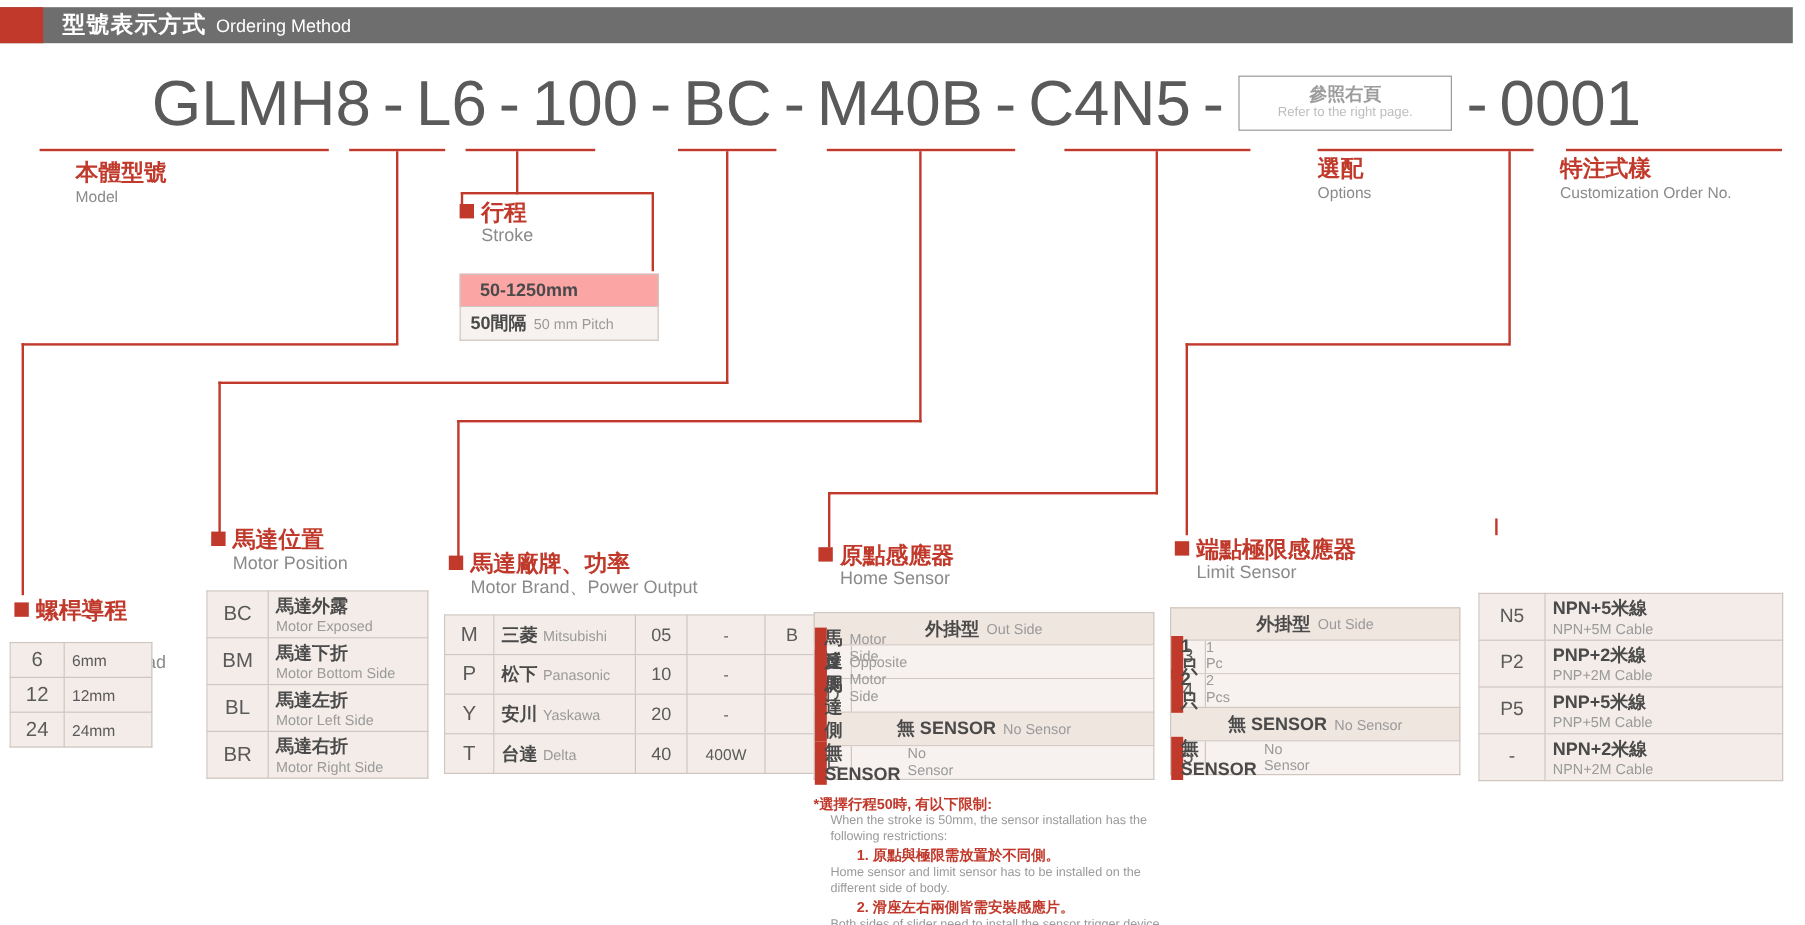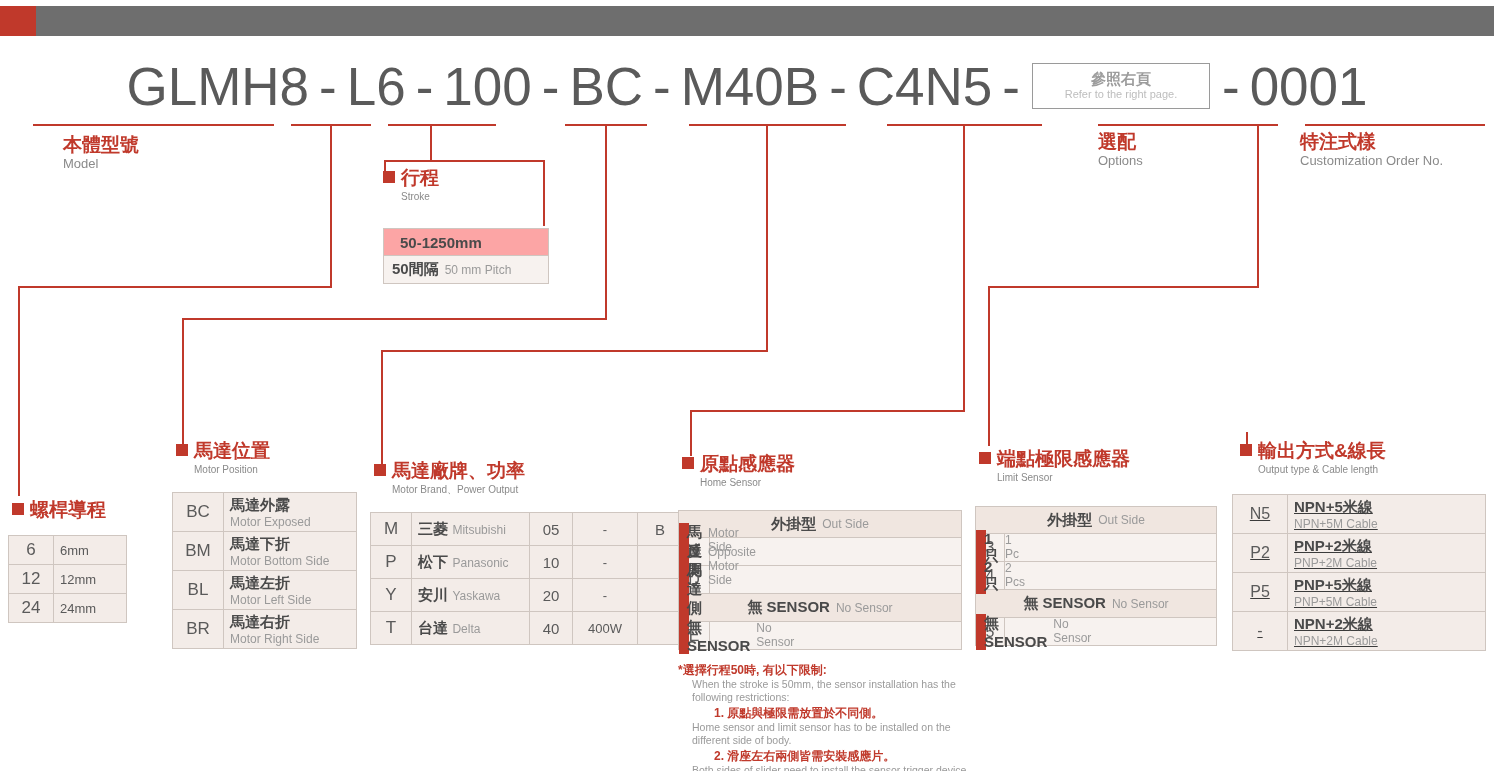--- a/index.html
+++ b/index.html
@@ -54,21 +54,21 @@
   .v{position:absolute;width:2px;background:#c0392b;}
   .h{position:absolute;height:2px;background:#c0392b;}
 
   
   .lbl{position:absolute;text-align:left;}
   .lbl .zh{color:#c0392b;font-size:19px;font-weight:bold;line-height:22px;}
   .lbl .en{color:#8a8a8a;font-size:13px;line-height:16px;}
 
   .lblL{position:absolute;}
   .lblL .zh{color:#c0392b;font-size:19px;font-weight:bold;line-height:22px;white-space:nowrap;}
-  .lblL .en{color:#8a8a8a;font-size:10px;line-height:16px;white-space:nowrap;}
+  .lblL .en{color:#8a8a8a;font-size:15px;line-height:16px;white-space:nowrap;}
   .sq{display:inline-block;width:12px;height:12px;background:#c0392b;margin-right:6px;vertical-align:1px;}
 
   
   table{border-collapse:collapse;}
   .tbl td{
     border:1px solid #cfc6c0;
     background:#f3ece8;
     padding:2px 6px;
     vertical-align:middle;
   }
@@ -126,38 +126,42 @@
   
   .limit{position:absolute;left:975px;top:506px;width:242px;}
   .limit .row{border:1px solid #cfc6c0;box-sizing:border-box;display:flex;align-items:center;}
   .limit .hdr{height:28px;background:#f0e6e0;justify-content:center;gap:6px;}
   .limit .rowc{height:28px;background:#f7f2ef;border-top:none;}
   .limit .rowc .k{width:28px;text-align:center;font-size:16px;color:#5a5a5a;border-right:1px solid #cfc6c0;height:100%;display:flex;align-items:center;justify-content:center;}
   .limit .rowc .v{padding-left:8px;display:flex;align-items:baseline;gap:6px;}
   .limit .nos{height:28px;background:#f0e6e0;border-top:none;justify-content:center;gap:6px;}
 
   
-  .outp{position:absolute;left:1232px;top:494px;text-decoration:underline;}
+  .outp{position:absolute;left:1232px;top:494px;}
   .outp td{height:34px;}
   .outp td.key{width:42px;font-size:16px;}
   .outp td.val{width:185px;}
 
   
   .fn{position:absolute;left:678px;top:663px;width:300px;}
   .fn .l1{color:#c0392b;font-size:12px;font-weight:bold;line-height:15px;}
   .fn .l2{color:#9a9a9a;font-size:10.5px;line-height:12.5px;padding-left:14px;}
   .fn .l3{color:#c0392b;font-size:12px;font-weight:bold;line-height:15px;margin-top:3px;margin-left:36px;}
 </style>
 </head>
 <body>
 
 <div class="root">
 
   <div class="header">
     <div class="redblock"></div>
+    <div class="titlewrap">
+      <span class="tzh">型號表示方式</span>
+      <span class="ten">Ordering Method</span>
+    </div>
   </div>
 
   <div class="codeline">
     <div class="code">
       <span class="tok">GLMH8</span>
       <span class="dash">-</span>
       <span class="tok">L6</span>
       <span class="dash">-</span>
       <span class="tok">100</span>
       <span class="dash">-</span>
@@ -424,24 +428,20 @@
     </div>
     <div class="row rowc">
       <span class="k">5</span>
       <span class="v">
         <span class="zhv">無 SENSOR</span>
         <span class="env">No Sensor</span>
       </span>
     </div>
   </div>
 
-  <div class="lblL" style="left:1240px; top:440px;">
-    <div class="zh"><span class="sq"></span><span>輸出方式&amp;線長</span></div>
-    <div class="en" style="padding-left:18px;">Output type &amp; Cable length</div>
-  </div>
   <table class="tbl outp">
     <tbody>
         <tr>
       <td class="key">N5</td>
       <td class="val">
         <div class="zhv">NPN+5米線</div>
         <div class="env">NPN+5M Cable</div>
       </td>
     </tr>
     <tr>

